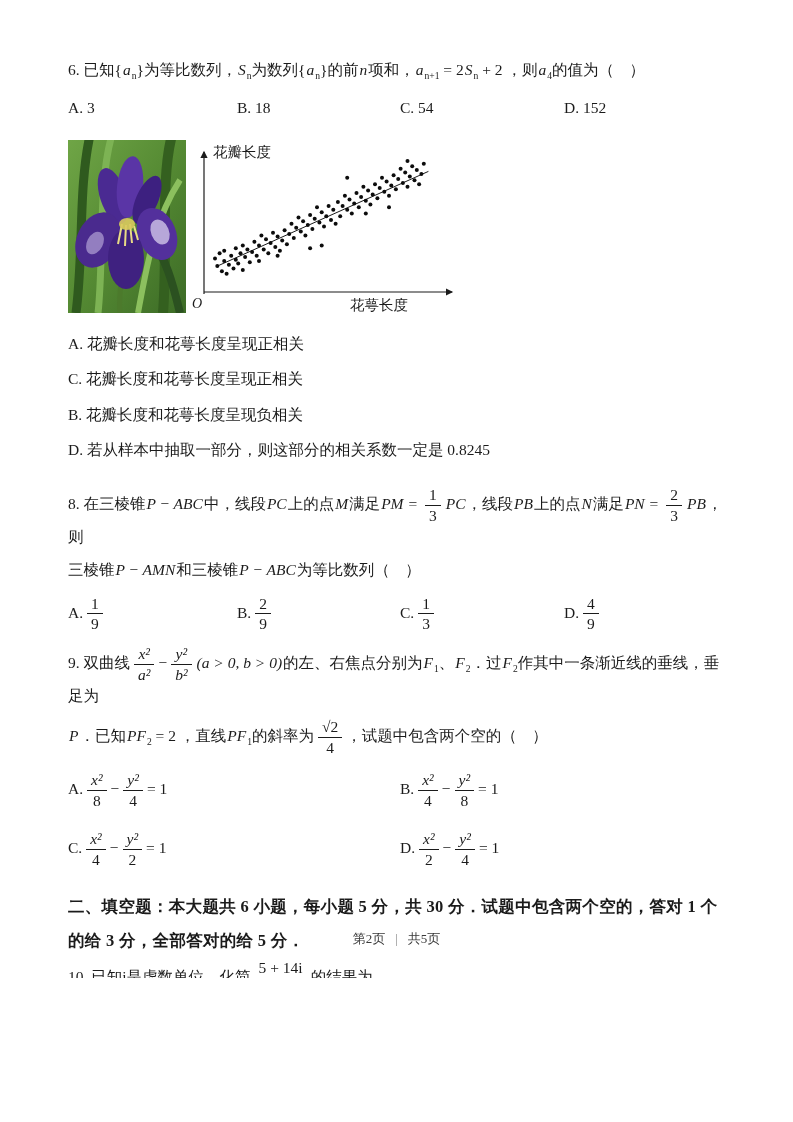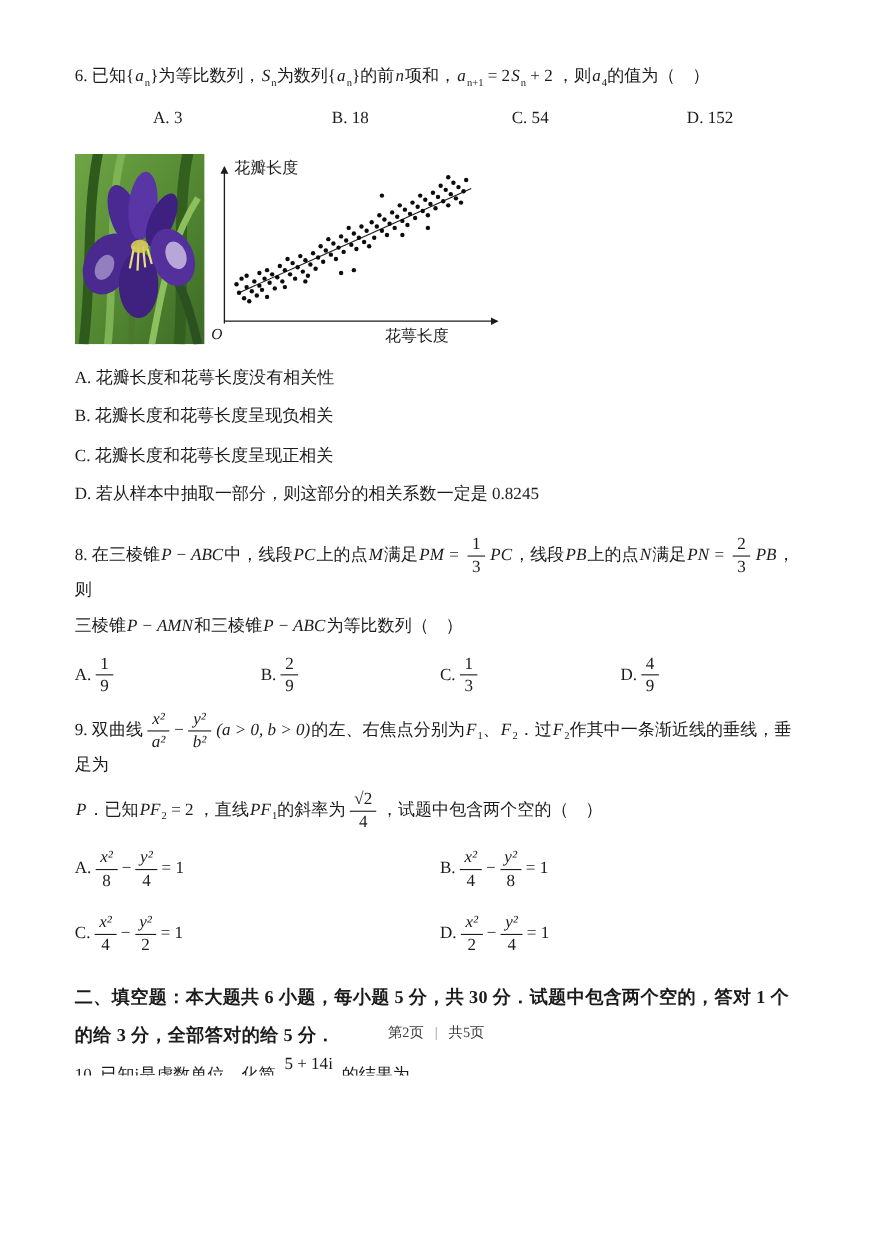--- a/index.html
+++ b/index.html
@@ -7,21 +7,21 @@
         font-family:"Liberation Serif","DejaVu Serif",serif;font-size:15.5px;color:#1b1b1b;}
   .content{padding:58px 66px 0 68px;}
   p{margin:0;}
   .mi{font-style:italic;font-family:"Liberation Serif","DejaVu Serif",serif;padding:0 1px;}
   sub{font-size:0.62em;line-height:0;}
   .qline{line-height:1.55;}
   .frac{display:inline-block;text-align:center;vertical-align:middle;margin:0 4px;line-height:1.15;}
   .frac .num{display:block;border-bottom:1px solid #1b1b1b;padding:0 4px 1px 4px;}
   .frac .den{display:block;padding:1px 4px 0 4px;}
   .opt-row4{display:grid;grid-template-columns:169px 163px 164px 1fr;align-items:center;}
-  .q6-opts{margin-top:17px;text-align:center;}
+  .q6-opts{margin-top:17px;}
   .q7{margin-top:23px;}
   .figure-row{margin-top:12px;display:flex;align-items:flex-start;gap:4px;}
   .q7-opt{margin-top:13px;line-height:1.45;}
   .q7-opts{margin-top:15px;}
   .q8{margin-top:24px;}
   .q8 .line2{margin-top:9px;}
   .q8-opts{margin-top:13px;}
   .q9{margin-top:12px;}
   .q9 .line2{margin-top:10px;}
   .q9-opts{display:grid;grid-template-columns:332px 1fr;row-gap:20px;margin-top:15px;align-items:center;}
@@ -201,23 +201,23 @@
               <circle cx="120.1" cy="106.2" r="2"></circle>
               <circle cx="69.0" cy="119.0" r="2"></circle>
               <circle cx="87.6" cy="113.8" r="2"></circle>
               <circle cx="175.8" cy="71.6" r="2"></circle>
               <circle cx="199.0" cy="65.2" r="2"></circle>
             </g>
         </svg>
       </div>
 
       <div class="q7-opts">
-        <p class="q7-opt">A. 花瓣长度和花萼长度没有相关性</p>
+        <p class="q7-opt">A. 花瓣长度和花萼长度呈现正相关</p>
+        <p class="q7-opt">C. 花瓣长度和花萼长度呈现正相关</p>
         <p class="q7-opt">B. 花瓣长度和花萼长度呈现负相关</p>
-        <p class="q7-opt">C. 花瓣长度和花萼长度呈现正相关</p>
         <p class="q7-opt">D. 若从样本中抽取一部分，则这部分的相关系数一定是 0.8245</p>
       </div>
     </section>
 
     <section class="q8">
       <p class="qline"><span>8. 在三棱锥</span><span class="mi">P − ABC</span><span>中，线段</span><span class="mi">PC</span><span>上的点</span><span class="mi">M</span><span>满足</span><span class="mi">PM</span><span> = </span><span class="frac"><span class="num">1</span><span class="den">3</span></span><span class="mi">PC</span><span>，线段</span><span class="mi">PB</span><span>上的点</span><span class="mi">N</span><span>满足</span><span class="mi">PN</span><span> = </span><span class="frac"><span class="num">2</span><span class="den">3</span></span><span class="mi">PB</span><span>，则</span></p>
       <p class="qline line2"><span>三棱锥</span><span class="mi">P − AMN</span><span>和三棱锥</span><span class="mi">P − ABC</span><span>为等比数列（　）</span></p>
       <div class="opt-row4 q8-opts">
         <span><span>A.</span><span class="frac"><span class="num">1</span><span class="den">9</span></span></span>
         <span><span>B.</span><span class="frac"><span class="num">2</span><span class="den">9</span></span></span>

